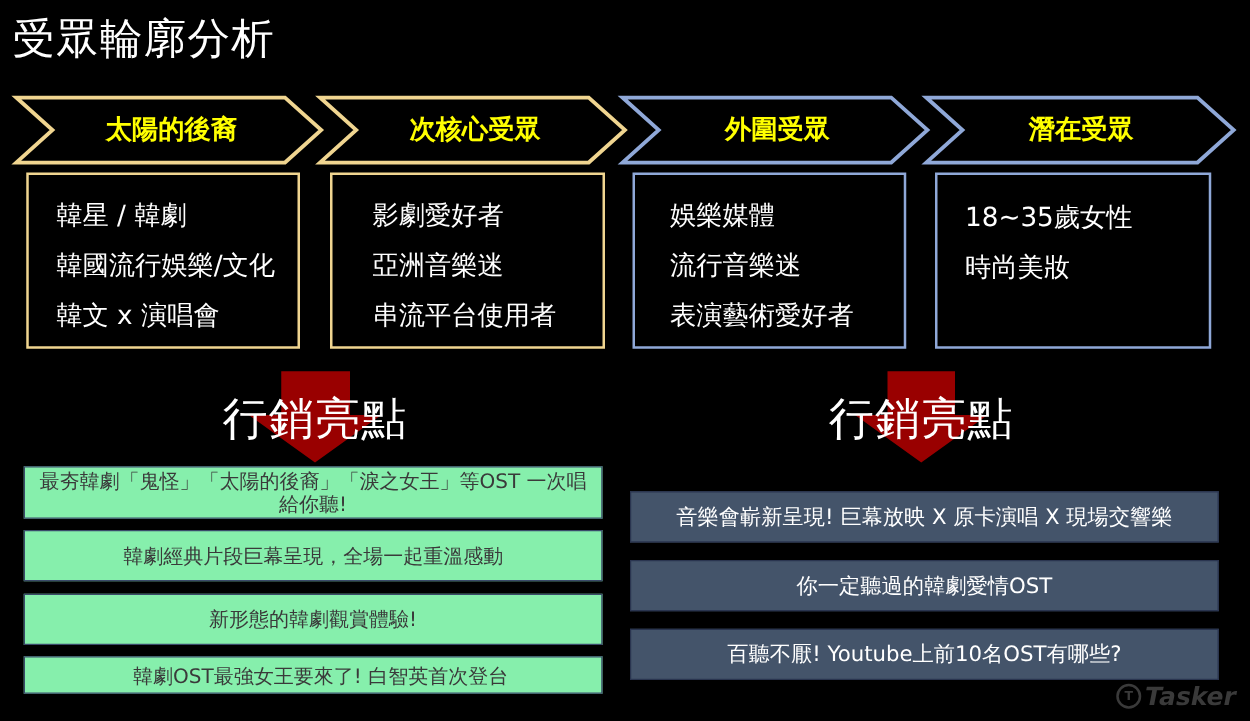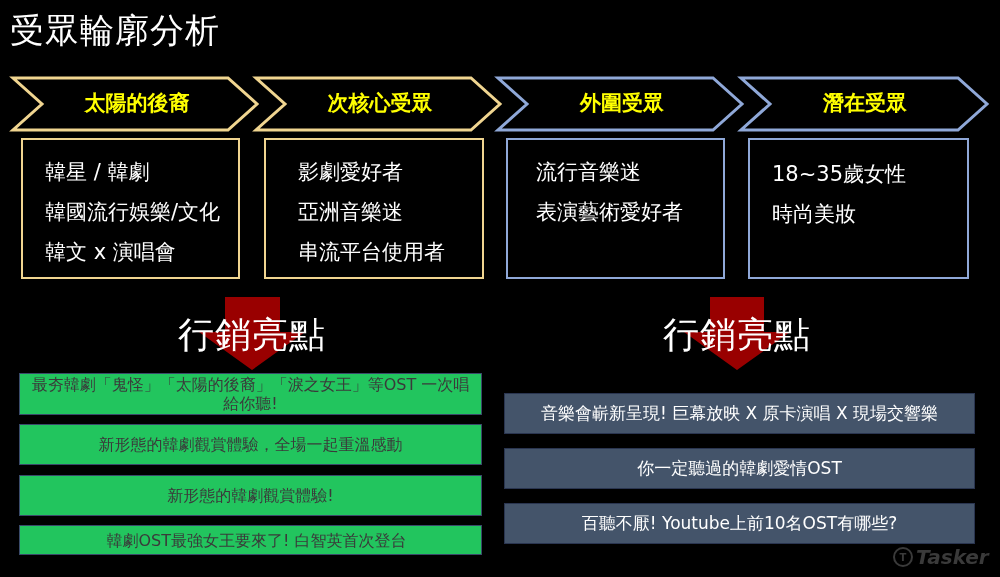--- a/index.html
+++ b/index.html
@@ -23,21 +23,21 @@
   .aud-box.blue { border-color: #8fa8d8; }
   .aud-box ul { list-style: none; margin: 0; padding: 0; position: absolute; top: 12px; }
   .aud-box li { color: #fff; font-size: 21px; line-height: 40px; white-space: nowrap; }
   .arrows { position: absolute; left: 0; top: 0; }
   .hl-title {
     position: absolute; top: 311px; color: #fff; font-size: 36px; letter-spacing: 1px; text-align: center;
     width: 160px;
   }
   .y-box {
     position: absolute; left: 19px; width: 463px; box-sizing: border-box;
-    background: #22c55e; border: 1px solid #3a4a6a; color: #3a3a3a; font-size: 16px;
+    background: #86efac; border: 1px solid #3a4a6a; color: #3a3a3a; font-size: 16px;
     display: flex; align-items: center; justify-content: center; text-align: center; line-height: 19px;
   }
   .b-box {
     position: absolute; left: 504px; width: 471px; height: 41px; box-sizing: border-box;
     background: #44546a; border: 1px solid #2a3550; color: #fff; font-size: 17px;
     display: flex; align-items: center; justify-content: center; text-align: center;
   }
   .watermark {
     position: absolute; left: 893px; top: 545px; color: #3a3a3a; font-size: 20px; font-weight: bold;
     display: flex; align-items: center; gap: 3px; font-style: italic;
@@ -73,20 +73,21 @@
 </div>
 <div class="aud-box gold" style="left:264px;width:220px;">
   <ul style="left:32px;">
     <li>影劇愛好者</li>
     <li>亞洲音樂迷</li>
     <li>串流平台使用者</li>
   </ul>
 </div>
 <div class="aud-box blue" style="left:506px;width:219px;">
   <ul style="left:28px;">
+    <li>娛樂媒體</li>
     <li>流行音樂迷</li>
     <li>表演藝術愛好者</li>
   </ul>
 </div>
 <div class="aud-box blue" style="left:748px;width:221px;">
   <ul style="left:22px;top:14px;">
     <li>18~35歲女性</li>
     <li>時尚美妝</li>
   </ul>
 </div>
@@ -95,21 +96,21 @@
   <polygon points="225,297 280,297 280,332 305,332 252,370 199,332 225,332" fill="#990000"></polygon>
   <polygon points="710,297 764,297 764,332 790,332 737,370 684,332 710,332" fill="#990000"></polygon>
 </svg>
 
 <div class="hl-title" style="left:172px;">行銷亮點</div>
 <div class="hl-title" style="left:657px;">行銷亮點</div>
 
 <div class="y-box" style="top:373px;height:42px;">
   <span style="display:block;width:440px;">最夯韓劇「鬼怪」「太陽的後裔」「淚之女王」等OST 一次唱給你聽!</span>
 </div>
-<div class="y-box" style="top:424px;height:41px;">新形態的韓劇觀賞體驗，全場一起重溫感動</div>
+<div class="y-box" style="top:424px;height:41px;">韓劇經典片段巨幕呈現，全場一起重溫感動</div>
 <div class="y-box" style="top:475px;height:41px;">新形態的韓劇觀賞體驗!</div>
 <div class="y-box" style="top:525px;height:30px;padding-left:12px;">韓劇OST最強女王要來了! 白智英首次登台</div>
 
 <div class="b-box" style="top:393px;">音樂會嶄新呈現! 巨幕放映 X 原卡演唱 X 現場交響樂</div>
 <div class="b-box" style="top:448px;">你一定聽過的韓劇愛情OST</div>
 <div class="b-box" style="top:503px;">百聽不厭! Youtube上前10名OST有哪些?</div>
 
 <div class="watermark">
   <span class="wm-logo">T</span>
   <span>Tasker</span>

